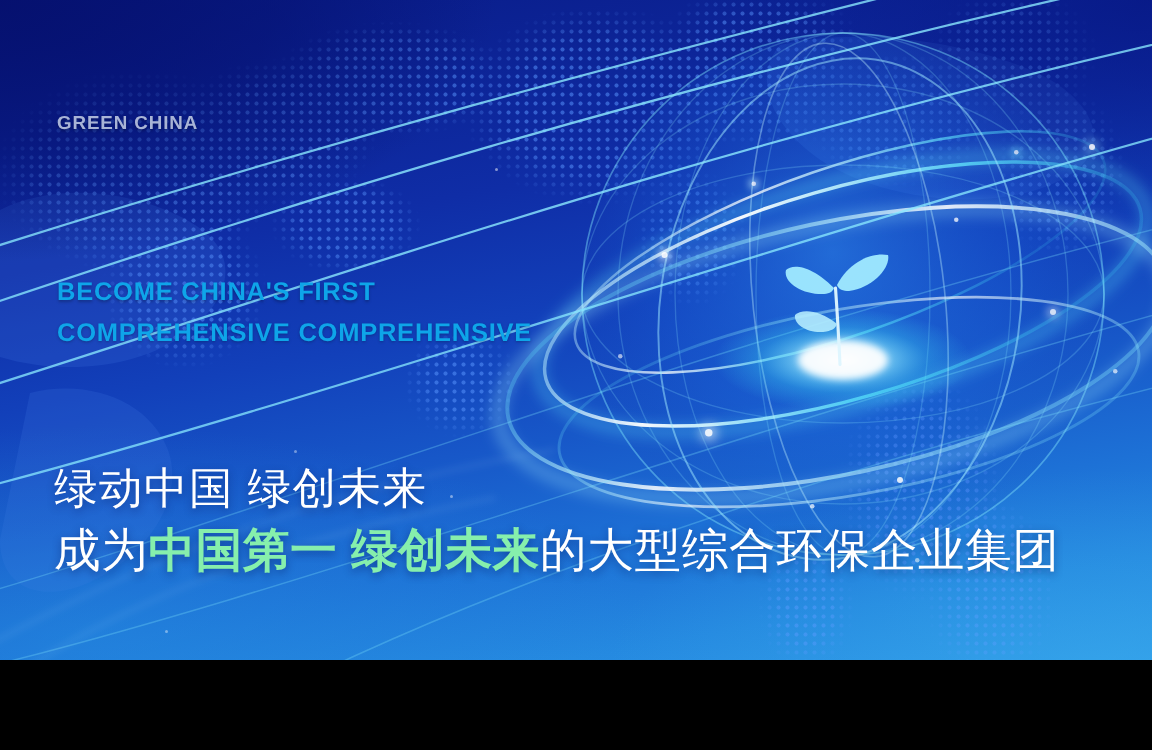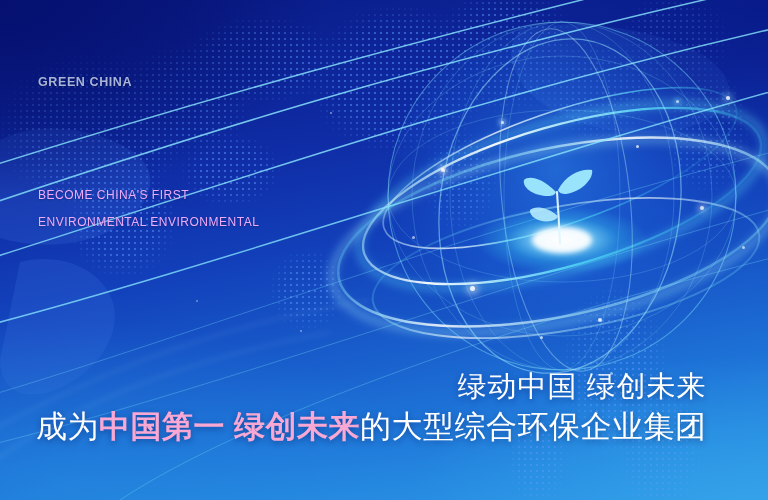--- a/index.html
+++ b/index.html
@@ -3,21 +3,21 @@
 <meta charset="utf-8">
 <style>
   html, body {
     margin: 0;
     padding: 0;
     background: #000;
   }
   #banner {
     position: relative;
     width: 768px;
-    height: 500px;
+    height: 440px;
     overflow: hidden;
     font-family: "Liberation Sans", "DejaVu Sans", sans-serif;
     background: #0d2a9a;
   }
 
   
   .bg-base {
     position: absolute;
     inset: 0;
     background:
@@ -108,53 +108,52 @@
     line-height: 28px;
     white-space: nowrap;
     text-shadow: 0 1px 2px rgba(0,0,0,0.25);
   }
   .en-mid {
     position: absolute;
     left: 38px;
     top: 182px;
   }
   .en-mid .en-line {
-    font-size: 12px;
-    font-weight: normal;
+    font-size: 17px;
+    font-weight: bold;
     letter-spacing: 0.5px;
-    color: #f0abfc;
+    color: #0ea5e9;
     line-height: 26.5px;
     white-space: nowrap;
     text-shadow: 0 1px 2px rgba(0,0,0,0.25);
   }
 
   .headline {
     position: absolute;
     left: 36px;
     bottom: 52px;
   }
   .hl-line1 {
     font-size: 29px;
     color: #ffffff;
     line-height: 40px;
     white-space: nowrap;
     letter-spacing: 1px;
     text-shadow: 0 2px 6px rgba(3,20,90,0.45);
-    text-align: right;
   }
   .hl-line2 {
     font-size: 31px;
     color: #ffffff;
     line-height: 42px;
     white-space: nowrap;
     letter-spacing: 0.5px;
     text-shadow: 0 2px 6px rgba(3,20,90,0.45);
   }
   .hl-red {
-    color: #f9a8d4;
+    color: #86efac;
     font-weight: bold;
   }
   .hl-gap { display: inline-block; width: 9px; }
 
   
   .spark {
     position: absolute;
     border-radius: 50%;
     background: #ffffff;
     pointer-events: none;
@@ -285,21 +284,21 @@
   <div class="spark" style="left:610px;top:372px;width:3px;height:3px;opacity:.55"></div>
   <div class="spark" style="left:196px;top:300px;width:2px;height:2px;opacity:.4"></div>
   <div class="spark" style="left:110px;top:420px;width:2px;height:2px;opacity:.4"></div>
 
   <div class="en-top">
     <div class="en-line">GREEN CHINA</div>
   </div>
 
   <div class="en-mid">
     <div class="en-line">BECOME CHINA'S FIRST</div>
-    <div class="en-line">ENVIRONMENTAL ENVIRONMENTAL</div>
+    <div class="en-line">COMPREHENSIVE COMPREHENSIVE</div>
   </div>
 
   <div class="headline">
     <div class="hl-line1">绿动中国 绿创未来</div>
     <div class="hl-line2"><span>成为</span><span class="hl-red">中国第一</span><span class="hl-gap"></span><span class="hl-red">绿创未来</span><span>的大型综合环保企业集团</span></div>
   </div>
 
 </div>
 
 </body></html>

